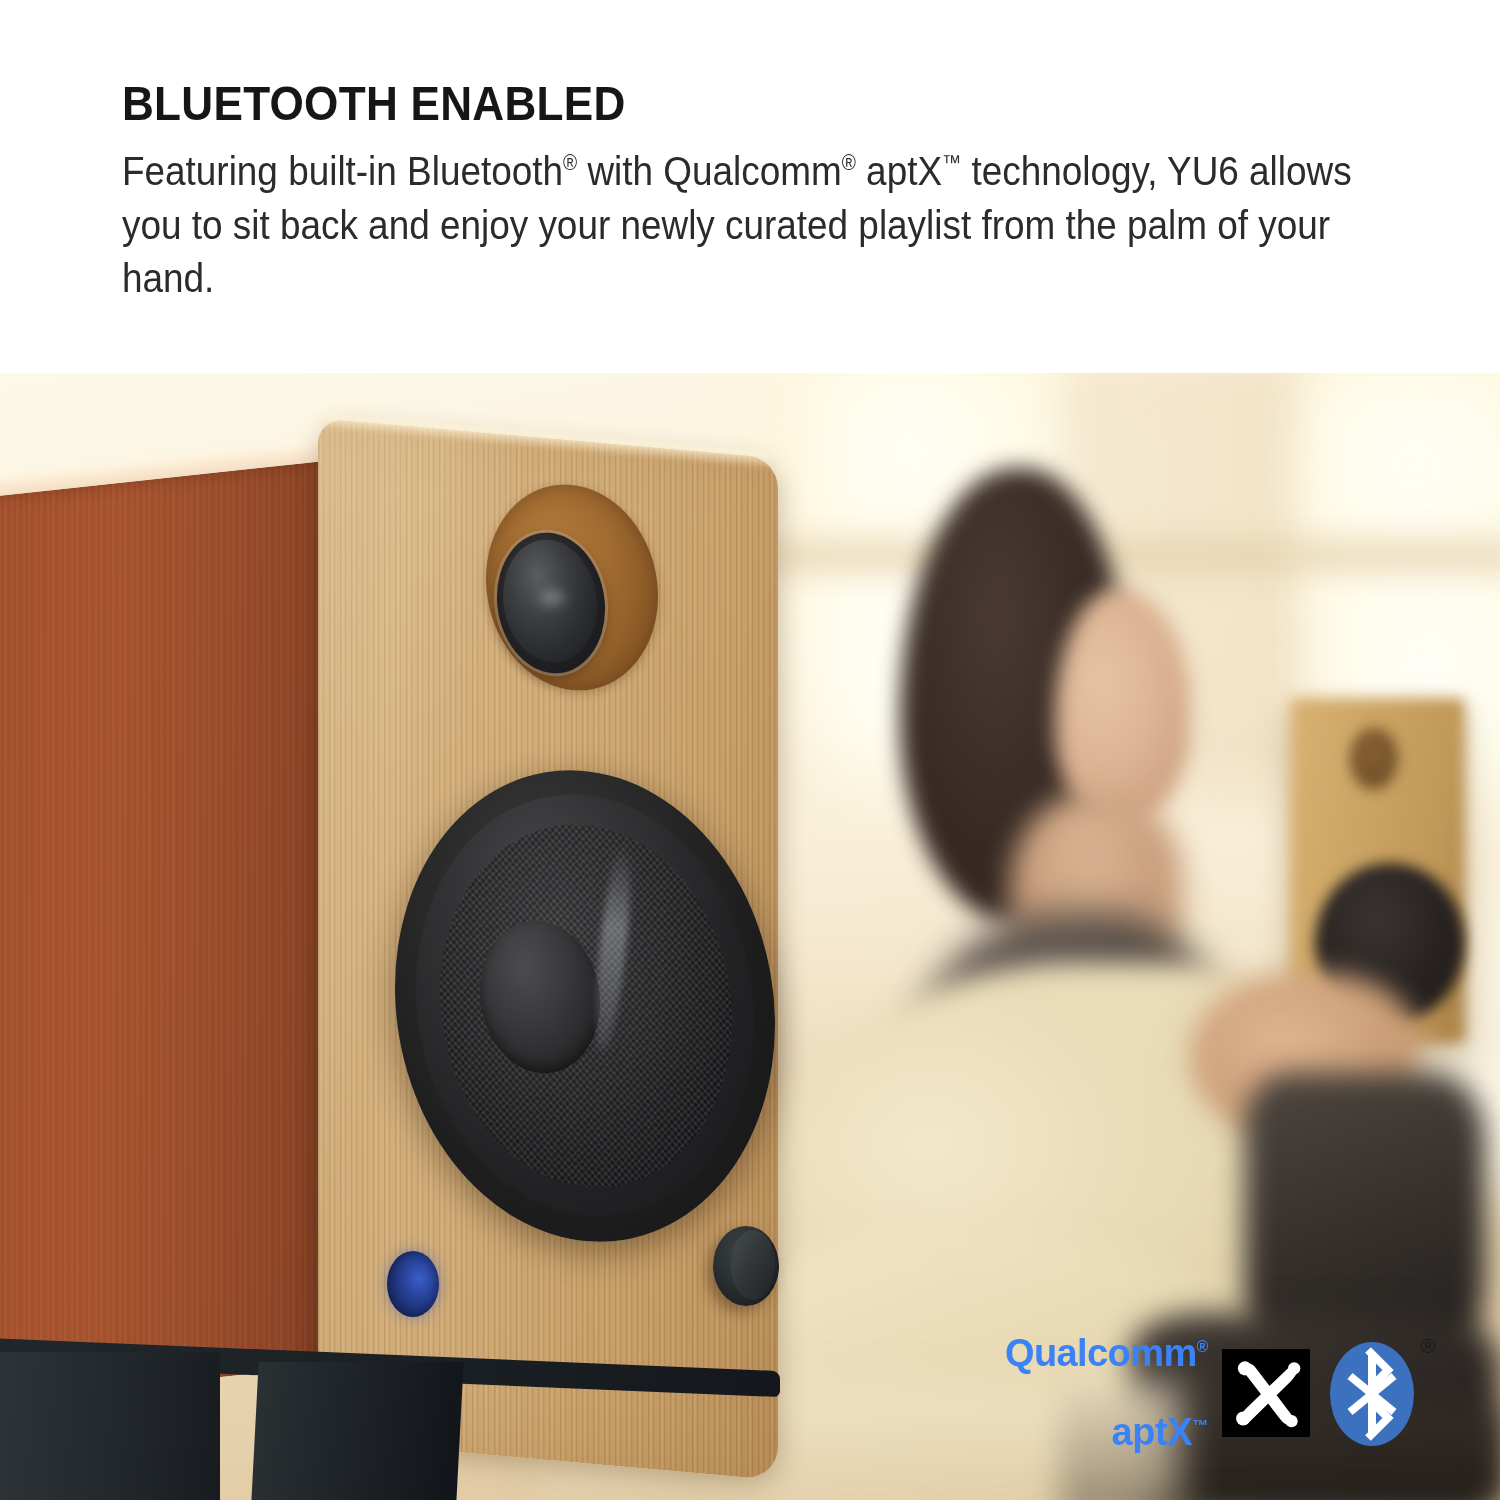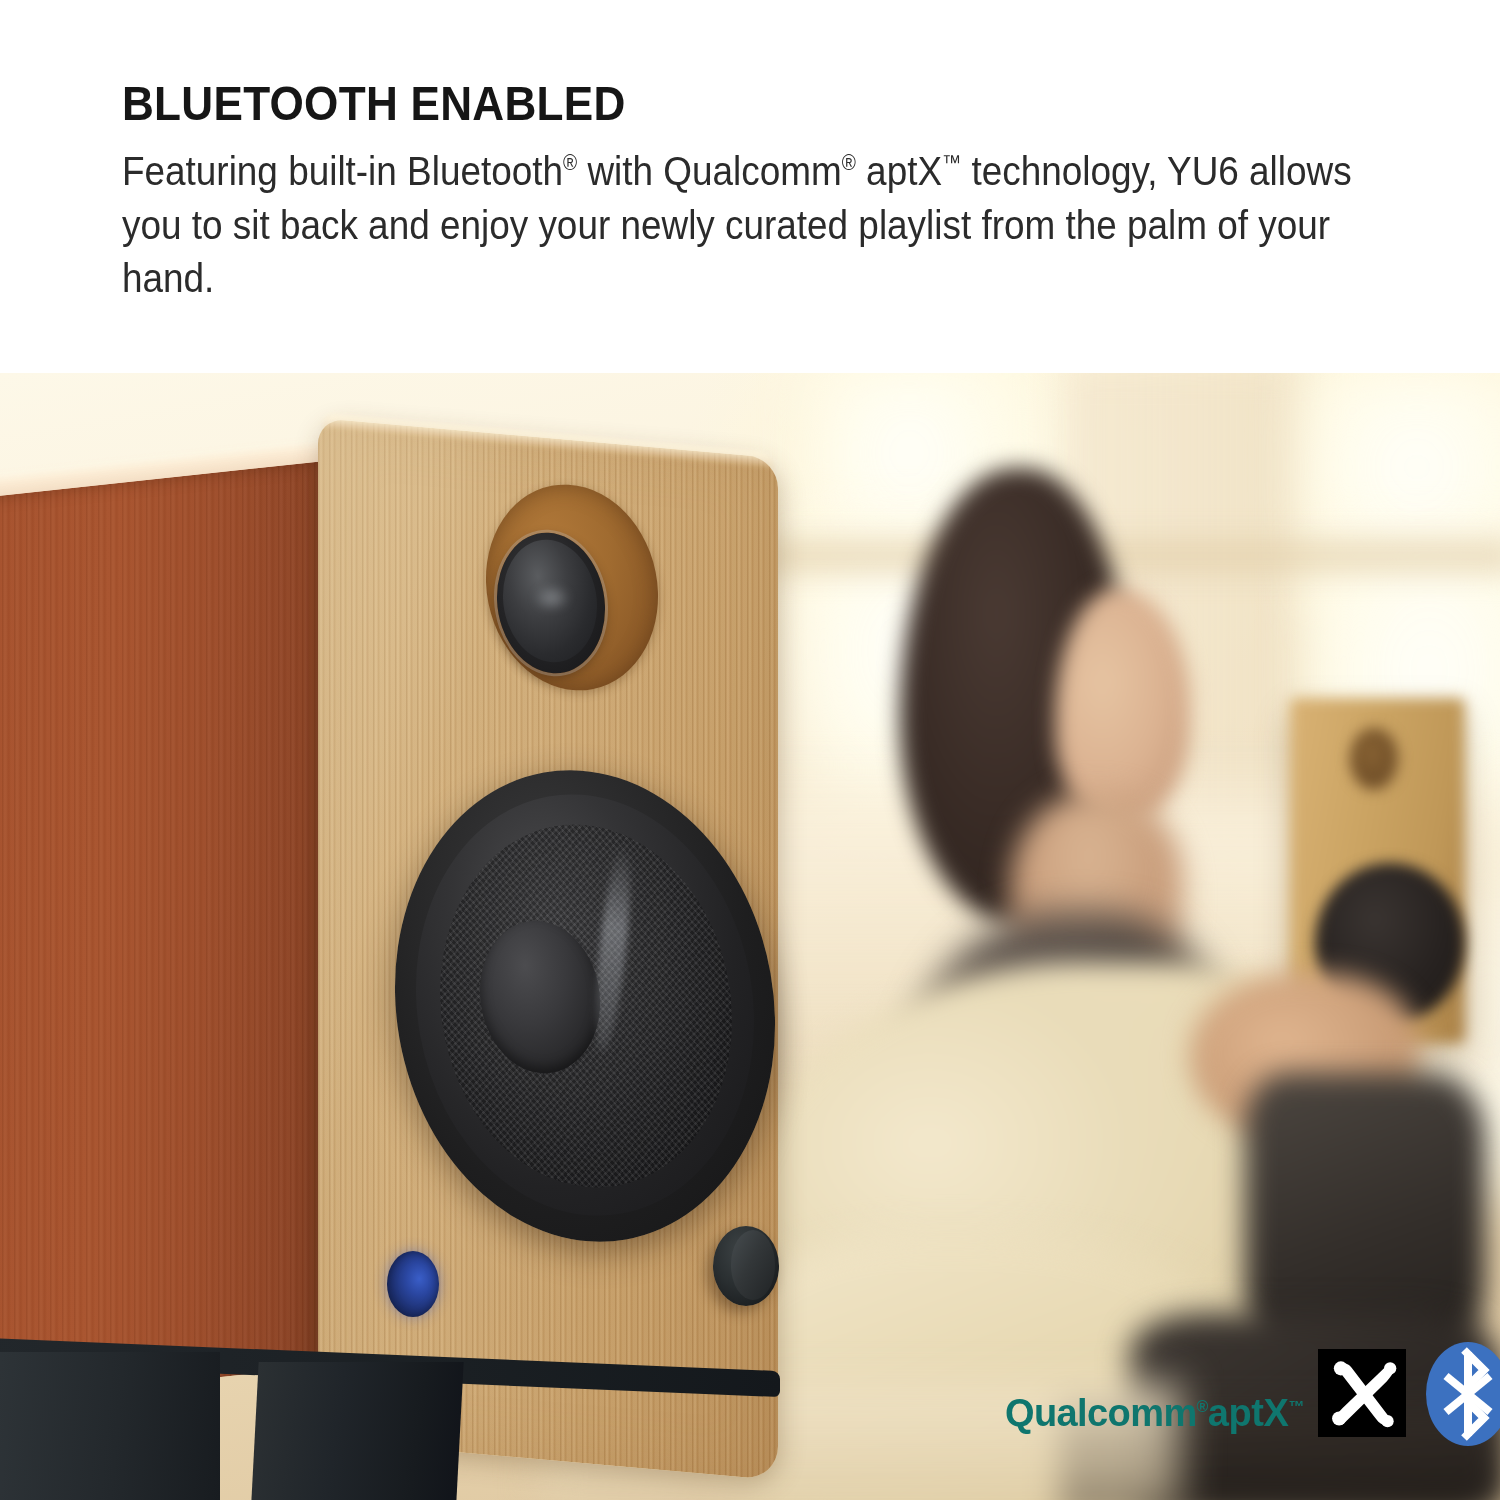--- a/index.html
+++ b/index.html
@@ -416,24 +416,24 @@
   .logos {
     position: absolute;
     left: 1005px; top: 1333px;
     height: 120px;
     display: flex;
     align-items: center;
     gap: 14px;
   }
   .qualcomm-lockup {
     display: flex;
-    flex-direction: row;
+    flex-direction: column;
     align-items: flex-end;
     line-height: 0.98;
-    color: #0f766e;
+    color: #3b82f6;
   }
   .q-line1 {
     font-size: 38px; font-weight: 700; letter-spacing: -0.6px;
   }
   .q-line2 {
     font-size: 38px; font-weight: 700; letter-spacing: -0.4px; margin-top: 41px;
   }
   .q-line1 sup, .q-line2 sup {
     font-size: 0.42em; vertical-align: super; line-height: 0; font-weight: 700;
   }

